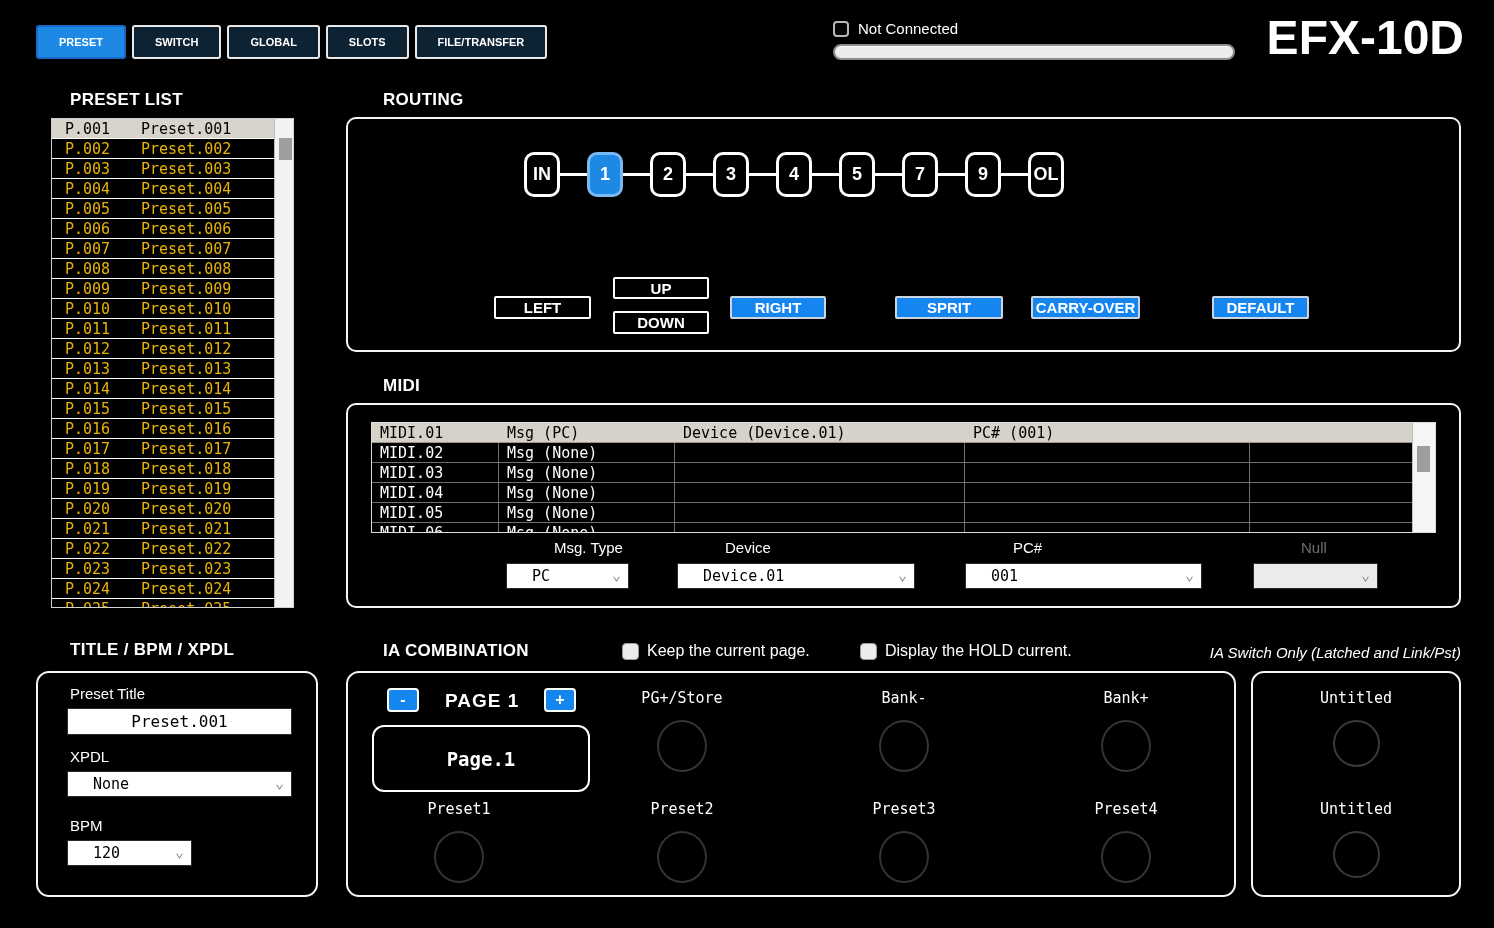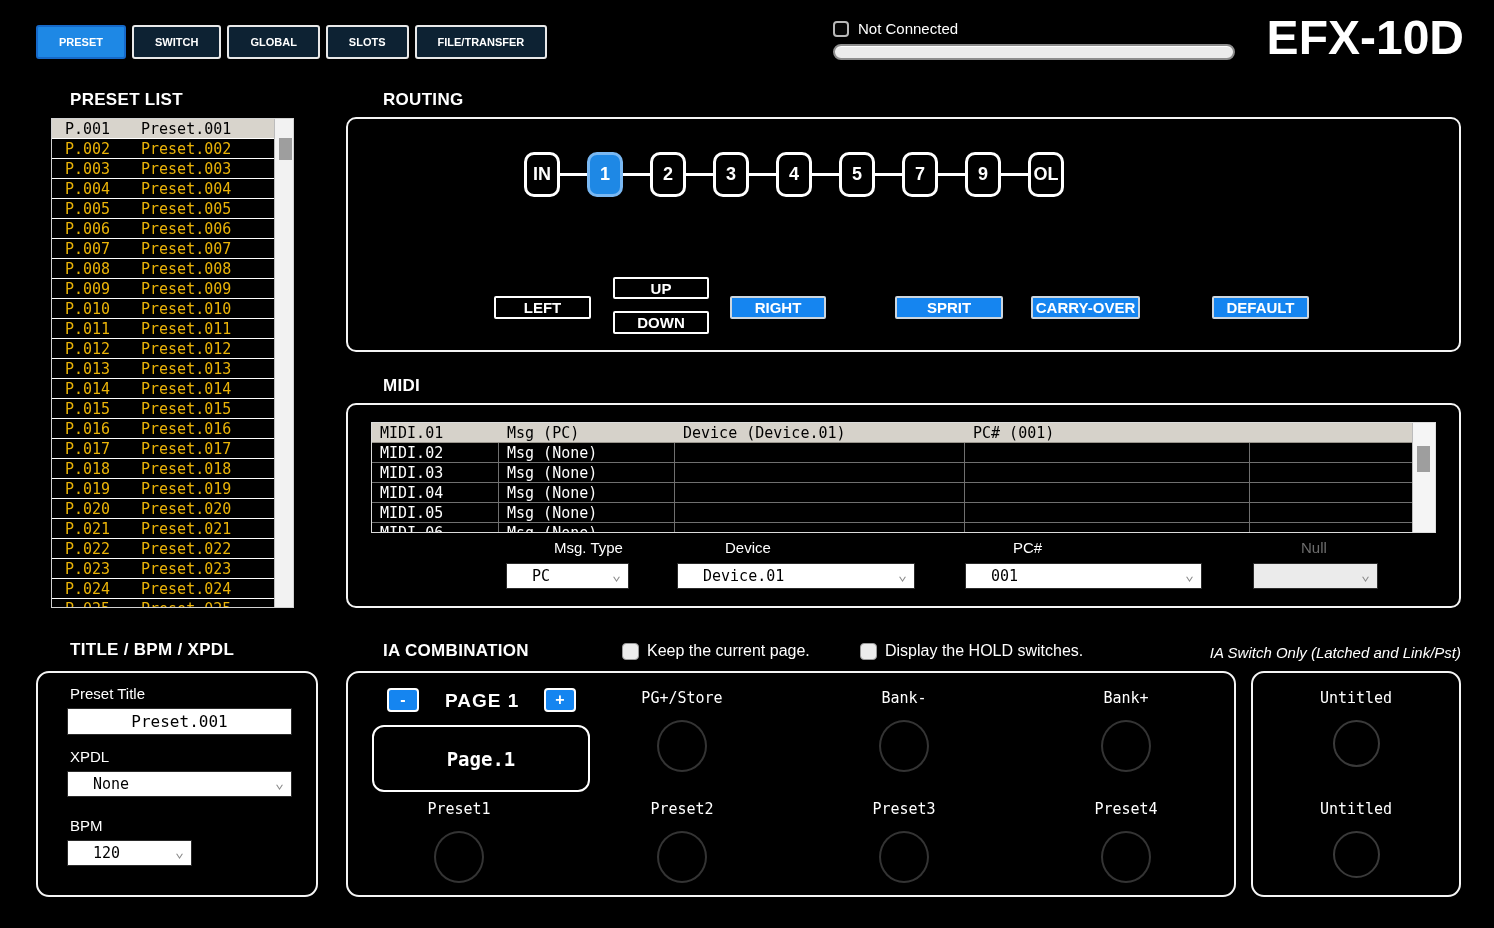--- a/index.html
+++ b/index.html
@@ -397,21 +397,21 @@
   </div>
 </div>
 
 <div class="sec-title" style="left:383px; top:641px;">IA COMBINATION</div>
 <div class="ia-head" style="left:622px;">
   <div class="cb-filled"></div>
   <div class="ia-cb-label">Keep the current page.</div>
 </div>
 <div class="ia-head" style="left:860px;">
   <div class="cb-filled"></div>
-  <div class="ia-cb-label">Display the HOLD switches.</div>
+  <div class="ia-cb-label">Display the HOLD current.</div>
 </div>
 <div class="ia-note">IA Switch Only (Latched and Link/Pst)</div>
 
 <div class="panel ia-panel">
   <div class="pgbtn" style="left:39px; top:15px;">-</div>
   <div class="page-label" style="left:97px; top:17px;">PAGE 1</div>
   <div class="pgbtn" style="left:196px; top:15px;">+</div>
   <div class="page-box mono">Page.1</div>
   <div id="ia-top-switches">
       <div class="sw" style="left: 264px; top: 16px;">

